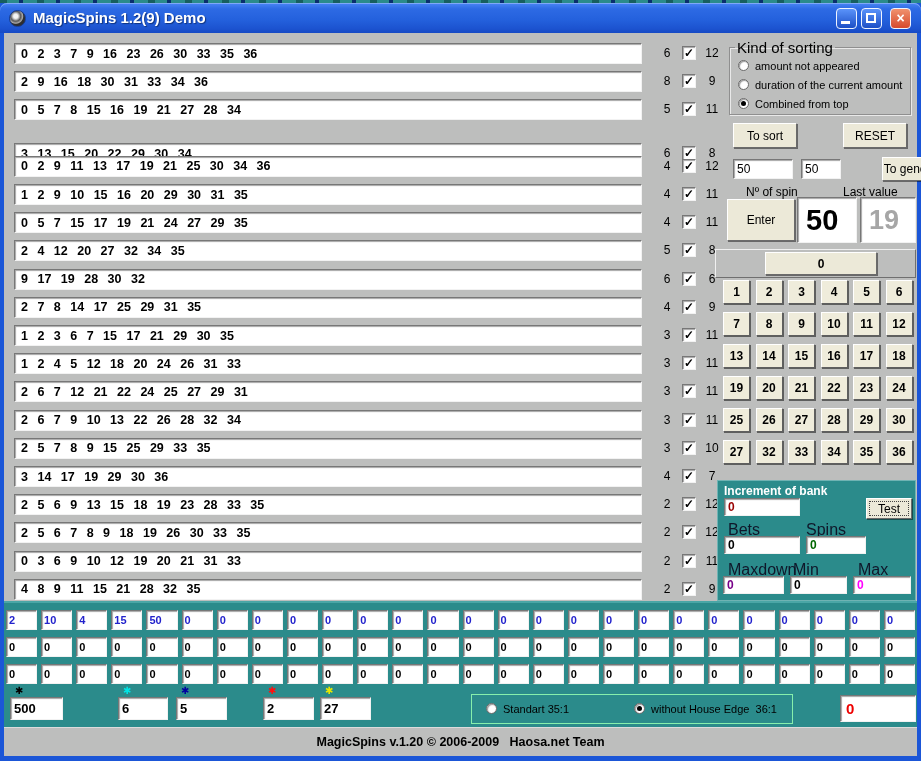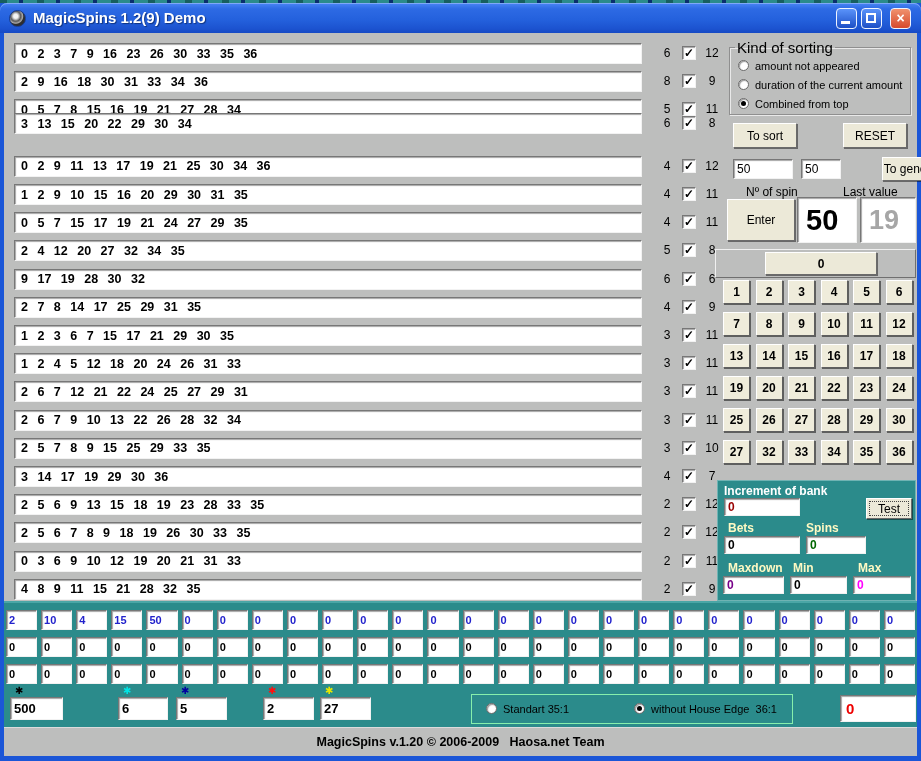--- a/index.html
+++ b/index.html
@@ -74,21 +74,21 @@
   
   .numgrid { position:absolute; left:719px; top:247px; width:190px;
     display:grid; grid-template-columns:repeat(6,1fr); column-gap:5px; row-gap:8px; }
   .numbtn { height:24px; width:27px; background:#efecdb; border:1px solid;
     border-color:#fff #5f5f5f #5f5f5f #fff; box-shadow:1px 1px 0 rgba(0,0,0,.5);
     font-size:12px; font-weight:bold; font-family:"Liberation Sans",sans-serif; cursor:default; }
   
   .bank { position:absolute; left:713px; top:447px; width:199px; height:121px;
     background:#2b8b8b; border:1px solid #6fb3b3; }
   .bank-title { position:absolute; left:6px; top:3px; color:#fff; font-weight:bold; font-size:12px; }
-  .bank-lbl { position:absolute; color:#fef9c3; font-weight:bold; font-size:12px; }
+  .bank-lbl { position:absolute; color:#0f172a; font-weight:normal; font-size:16px; }
   .l-bets { left:10px; top:40px; } .l-spins { left:88px; top:40px; }
   .l-maxdown { left:10px; top:80px; } .l-min { left:75px; top:80px; } .l-max { left:140px; top:80px; }
   .bank-in { position:absolute; height:18px; font-size:12px; font-weight:bold; padding:0 3px; outline:none; }
   .inc { left:6px; top:17px; width:76px; }
   .in-bets { left:6px; top:55px; width:76px; } .in-spins { left:88px; top:55px; width:60px; }
   .in-maxdown { left:5px; top:95px; width:61px; } .in-min { left:72px; top:95px; width:57px; } .in-max { left:135px; top:95px; width:58px; }
   .test-btn { position:absolute; left:148px; top:17px; width:46px; height:21px; }
   .test-btn::after { content:''; position:absolute; inset:2px; border:1px dotted #444; }
   
   .bottom-panel { position:absolute; left:0; top:568px; width:913px; height:126px;
@@ -144,21 +144,21 @@
         <span class="cnt c1">8</span>
         <span class="cbx sunken">✓</span>
         <span class="cnt c2">9</span>
       </div>
       <div class="spin-row" style="top: 66.4px;">
         <input class="seq sunken" readonly="" value="0 5 7 8 15 16 19 21 27 28 34" style="">
         <span class="cnt c1">5</span>
         <span class="cbx sunken">✓</span>
         <span class="cnt c2">11</span>
       </div>
-      <div class="spin-row" style="top: 80px;">
+      <div class="spin-row" style="top: 110px;">
         <input class="seq sunken" readonly="" value="3 13 15 20 22 29 30 34" style="">
         <span class="cnt c1">6</span>
         <span class="cbx sunken">✓</span>
         <span class="cnt c2">8</span>
       </div>
       <div class="spin-row" style="top: 122.8px;">
         <input class="seq sunken" readonly="" value="0 2 9 11 13 17 19 21 25 30 34 36" style="">
         <span class="cnt c1">4</span>
         <span class="cbx sunken">✓</span>
         <span class="cnt c2">12</span>

